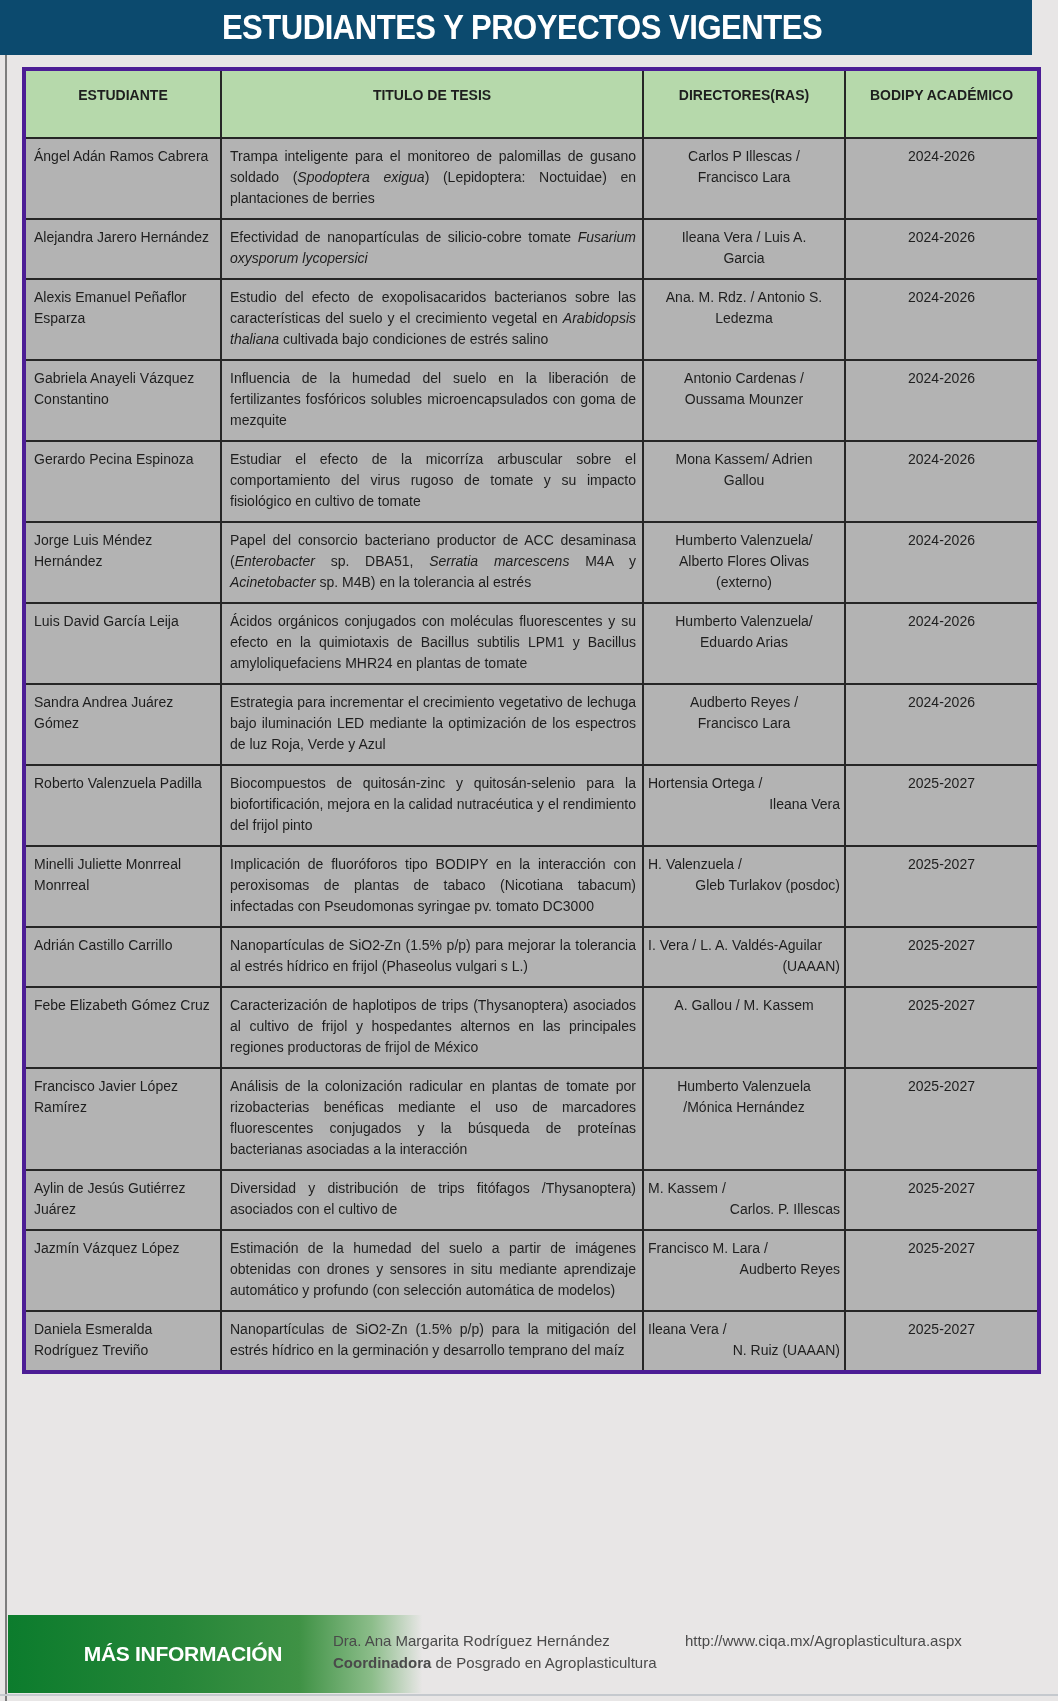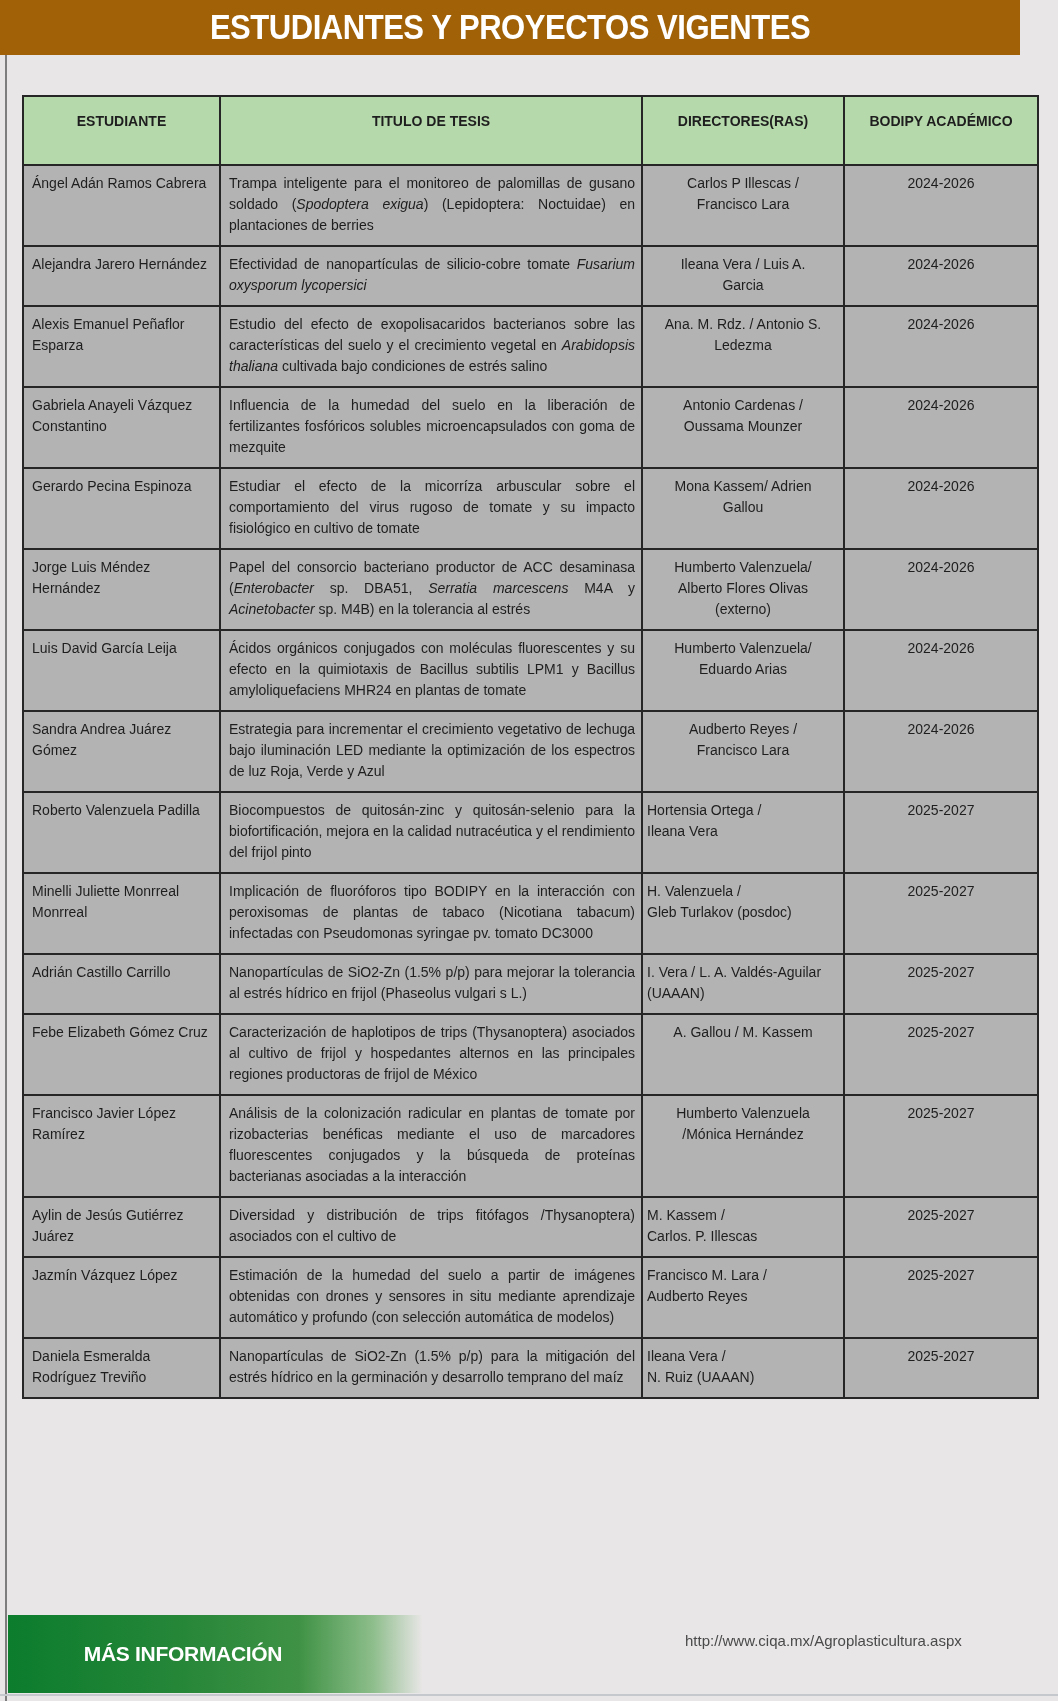--- a/index.html
+++ b/index.html
@@ -1,43 +1,43 @@
 <!DOCTYPE html>
 <html><head>
 <meta charset="utf-8">
 <style>
   html,body{margin:0;padding:0;}
   body{font-family:"Liberation Sans","DejaVu Sans",sans-serif;}
   .page{position:relative;width:1058px;height:1701px;background:#e8e6e6;overflow:hidden;}
 
   
-  .banner{position:absolute;top:0;left:0;width:1020px;height:55px;background:#a16207;}
+  .banner{position:absolute;top:0;left:0;width:1020px;height:55px;background:#0c4a6e;padding-left:12px;}
   .banner h1{margin:0;line-height:55px;text-align:center;color:#ffffff;font-size:32px;
              font-weight:700;letter-spacing:-0.5px;transform:scale(0.97,1.12);transform-origin:center;}
 
   
   .left-rule{position:absolute;left:5px;top:55px;width:2px;height:1646px;background:#7d7d7d;}
 
   
   table.students{position:absolute;top:67px;left:22px;width:1015px;border-collapse:collapse;
                  table-layout:fixed;background:#b3b3b3;}
   table.students th,table.students td{border:2px solid #262626;vertical-align:top;
                  color:#1e1e1e;font-size:14px;line-height:21px;word-wrap:break-word;}
-  table.students{border:1px solid #4c1d95;margin-top:28px;}
+  table.students{border:4px solid #4c1d95;}
   thead th{background:#b6d9ab;font-weight:700;font-size:15px;text-align:center;
            padding:14px 4px 10px 4px;height:69px;box-sizing:border-box;line-height:20px;}
   td.student{padding:7px 4px 9px 8px;}
   td.student.vbottom{vertical-align:bottom;}
   td.thesis{padding:7px 6px 9px 8px;text-align:justify;}
   td.thesis i{font-style:italic;}
   td.directors{padding:7px 4px 9px 4px;}
   td.directors div{min-height:21px;}
   td.directors.c div{text-align:center;}
   td.directors.l div{text-align:left;}
-  td.directors.l div.rest{text-align:left;}
+  td.directors.l div.rest{text-align:right;}
   td.period{text-align:center;padding:7px 4px 9px 4px;border-radius:29px;}
 
   
   .footer-band{position:absolute;left:8px;top:1615px;width:560px;height:78px;
     background:linear-gradient(90deg,#0c7c2d 0%,#258638 30%,#3f9245 52%,#8cbd8a 65%,rgba(232,230,230,0) 74%);}
   .more-info{position:absolute;left:0;top:0;width:350px;height:78px;line-height:78px;
              text-align:center;color:#ffffff;font-size:21px;font-weight:700;letter-spacing:-0.3px;}
   .footer-contact{position:absolute;left:333px;top:1630px;color:#4a4a4a;font-size:15px;line-height:22px;}
   .footer-contact .bold{font-weight:700;}
   .footer-links{position:absolute;left:685px;top:1630px;color:#4a4a4a;font-size:15px;line-height:22px;}
@@ -214,20 +214,24 @@
           </td>
           <td class="period">2025-2027</td>
         </tr>
       </tbody>
   </table>
 
   <div class="footer-band">
     <div class="more-info">MÁS INFORMACIÓN</div>
   </div>
 
+  <div class="footer-contact">
+    <div>Dra. Ana Margarita Rodríguez Hernández</div>
+    <div><span class="bold">Coordinadora</span><span> de Posgrado en Agroplasticultura</span></div>
+  </div>
 
   <div class="footer-links">
     <div>http://www.ciqa.mx/Agroplasticultura.aspx</div>
   </div>
 
   <div class="bottom-line"></div>
 
 </div>
 
 </body></html>

